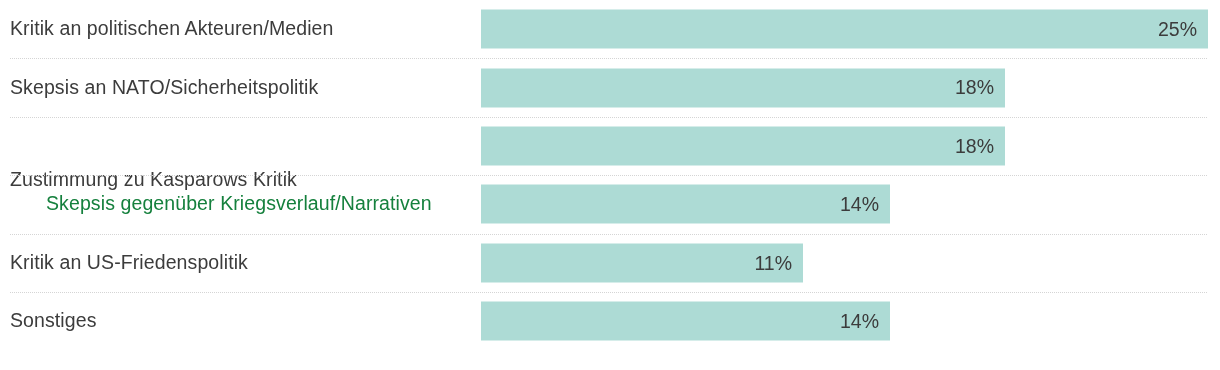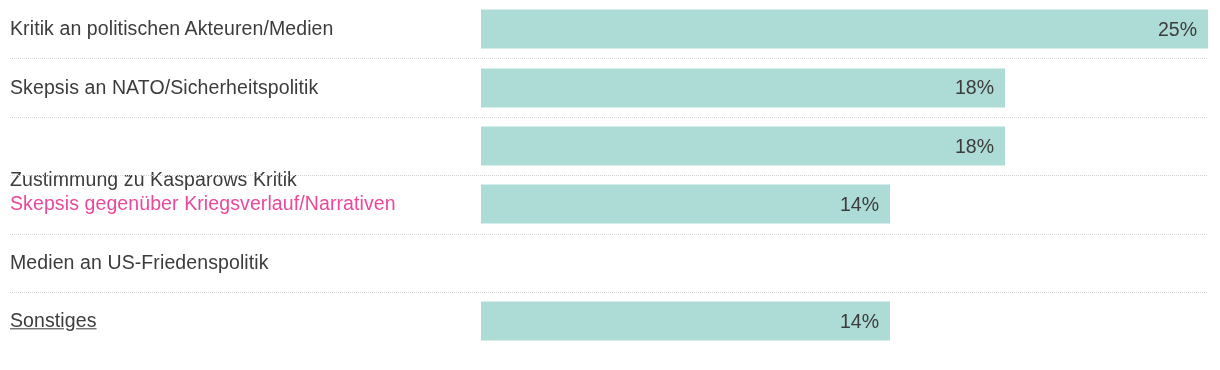--- a/index.html
+++ b/index.html
@@ -105,36 +105,41 @@
     <div class="cat-label" style="color: rgb(60, 60, 60); margin-top: 34px;">Zustimmung zu Kasparows Kritik</div>
     <div class="bar-area">
       <div class="bar" style="width:524px;background:#ADDBD5;">
         <span class="bar-value" style="color: rgb(60, 60, 60);">18%</span>
       </div>
     </div>
   </div>
 
   <div class="row">
     <div class="row-sep" style="border-top-color: rgb(213, 213, 213);"></div>
-    <div class="cat-label" style="color: #ec4899;">Skepsis gegenüber Kriegsverlauf/Narrativen</div>
+    <div class="cat-label" style="color: #15803d; margin-left: 36px;">Skepsis gegenüber Kriegsverlauf/Narrativen</div>
     <div class="bar-area">
       <div class="bar" style="width:409px;background:#ADDBD5;">
         <span class="bar-value" style="color: rgb(60, 60, 60);">14%</span>
       </div>
     </div>
   </div>
 
   <div class="row">
     <div class="row-sep" style="border-top-color: rgb(213, 213, 213);"></div>
-    <div class="cat-label" style="color: rgb(60, 60, 60);">Medien an US-Friedenspolitik</div>
+    <div class="cat-label" style="color: rgb(60, 60, 60);">Kritik an US-Friedenspolitik</div>
+    <div class="bar-area">
+      <div class="bar" style="width:322px;background:#ADDBD5;">
+        <span class="bar-value" style="color: rgb(60, 60, 60);">11%</span>
+      </div>
+    </div>
   </div>
 
   <div class="row">
     <div class="row-sep" style="border-top-color: rgb(213, 213, 213);"></div>
-    <div class="cat-label" style="color: rgb(60, 60, 60); text-decoration: underline;">Sonstiges</div>
+    <div class="cat-label" style="color: rgb(60, 60, 60);">Sonstiges</div>
     <div class="bar-area">
       <div class="bar" style="width:409px;background:#ADDBD5;">
         <span class="bar-value" style="color: rgb(60, 60, 60);">14%</span>
       </div>
     </div>
   </div>
 
 </div>
 
 </body></html>

